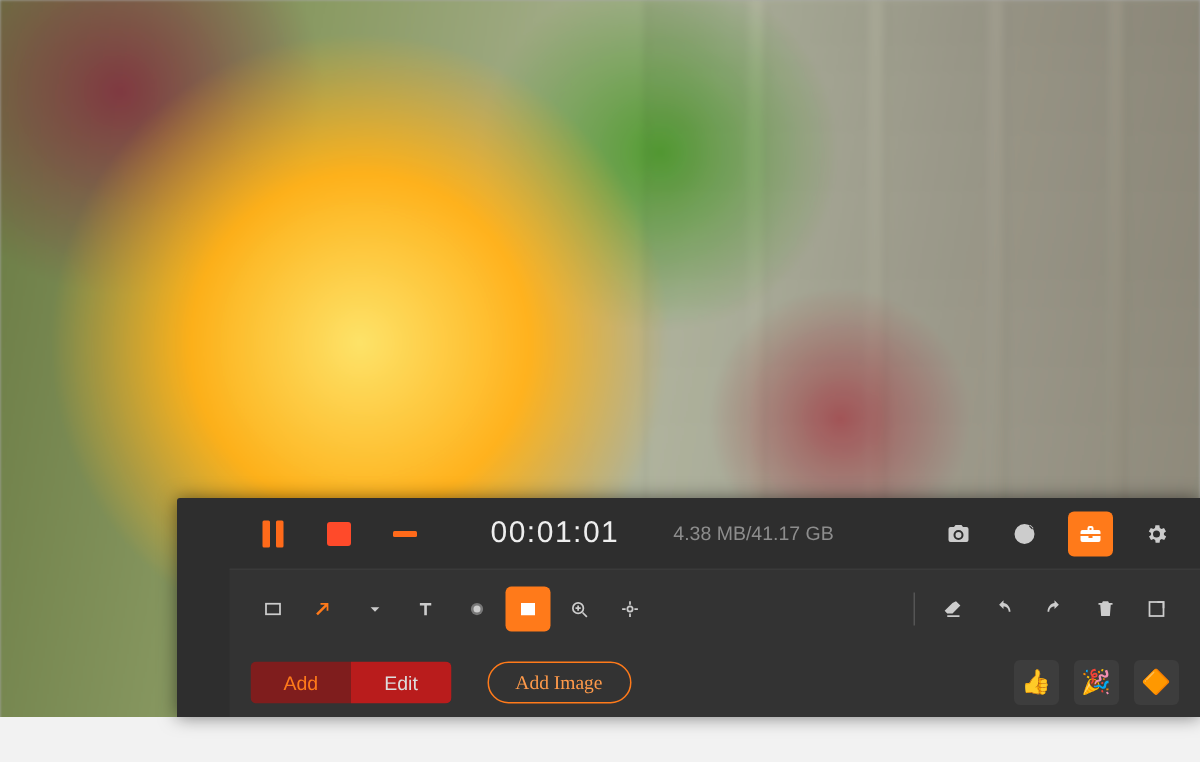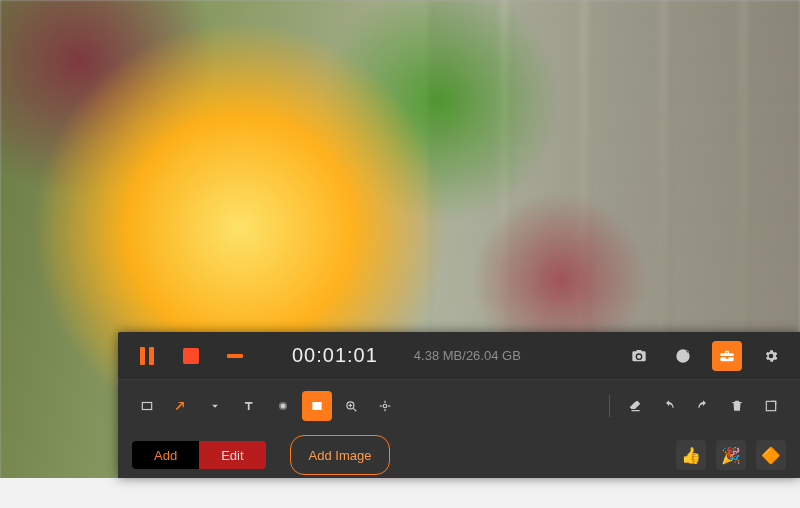--- a/index.html
+++ b/index.html
@@ -27,21 +27,21 @@
 
   
   .panel {
     position: absolute;
     left: 118px; right: 0; bottom: 30px;
     background: #2e2e2e;
     color: #ddd;
     border-top-left-radius: 2px;
     box-shadow: 0 0 12px rgba(0,0,0,0.5);
   }
-  .row { display:flex; align-items:center; }
+  .row { display:flex; align-items:center;margin-left:35px; }
   .row1 { height:48px; padding:0 14px; border-bottom:1px solid #3a3a3a; gap:14px; }
   .row2 { height:52px; padding:0 14px; gap:4px; background:#333; }
   .row3 { height:46px; padding:8px 14px; gap:10px; background:#333; }
 
   .ibtn {
     width:30px; height:30px; display:flex; align-items:center; justify-content:center;
     border-radius:4px; cursor:pointer; color:#ccc;
   }
   .ibtn.active { background:#ff7a1a; color:#fff; }
   .ibtn svg { width:16px; height:16px; display:block; }
@@ -56,25 +56,25 @@
   .size  { font-size:13px; color:#8d8d8d; margin-left:22px; }
   .spacer { flex:1; }
 
   .vline { width:1px; height:22px; background:#555; margin:0 6px; }
 
   .seg { display:flex; border-radius:4px; overflow:hidden; }
   .seg button {
     border:none; height:28px; padding:0 22px; font-size:13px; cursor:pointer;
     background:#b91c1c; color:#ddd;
   }
-  .seg button.sel { background:#000000; color:#ff7a1a; }
+  .seg button.sel { background:#7f1d1d; color:#ff7a1a; }
 
   .pill {
-    height:40px; padding:0 18px; border-radius:14px; border:1px solid #ff7a1a;
-    background:transparent; color:#ff9a4a; font-size:13px; cursor:pointer; margin-left:14px;
+    height:28px; padding:0 18px; border-radius:14px; border:1px solid #ff7a1a;
+    background:transparent; color:#ff9a4a; font-size:13px; cursor:pointer; margin-left:14px;font-family:Liberation Serif, serif;
   }
 
   .sticker {
     width:30px; height:30px; border-radius:4px; background:#3d3d3d;
     display:flex; align-items:center; justify-content:center; font-size:16px; cursor:pointer;
   }
 </style>
 </head>
 <body>
 
@@ -97,21 +97,21 @@
         </div>
       </div>
     <div class="ibtn">
         <div class="stop-sq"></div>
       </div>
     <div class="ibtn">
         <div class="minus"></div>
       </div>
 
     <div class="timer">00:01:01</div>
-    <div class="size">4.38 MB/26.04 GB</div>
+    <div class="size">4.38 MB/41.17 GB</div>
 
     <div class="spacer"></div>
 
     <div class="ibtn">
       <svg viewBox="0 0 24 24" fill="currentColor">
           <path d="M9 3l-1.5 2H4a2 2 0 0 0-2 2v11a2 2 0 0 0 2 2h16a2 2 0 0 0 2-2V7a2 2 0 0 0-2-2h-3.5L15 3H9zm3 5a5 5 0 1 1 0 10 5 5 0 0 1 0-10zm0 2a3 3 0 1 0 0 6 3 3 0 0 0 0-6z"></path>
         </svg>
     </div>
     <div class="ibtn">
       <svg viewBox="0 0 24 24" fill="currentColor">

